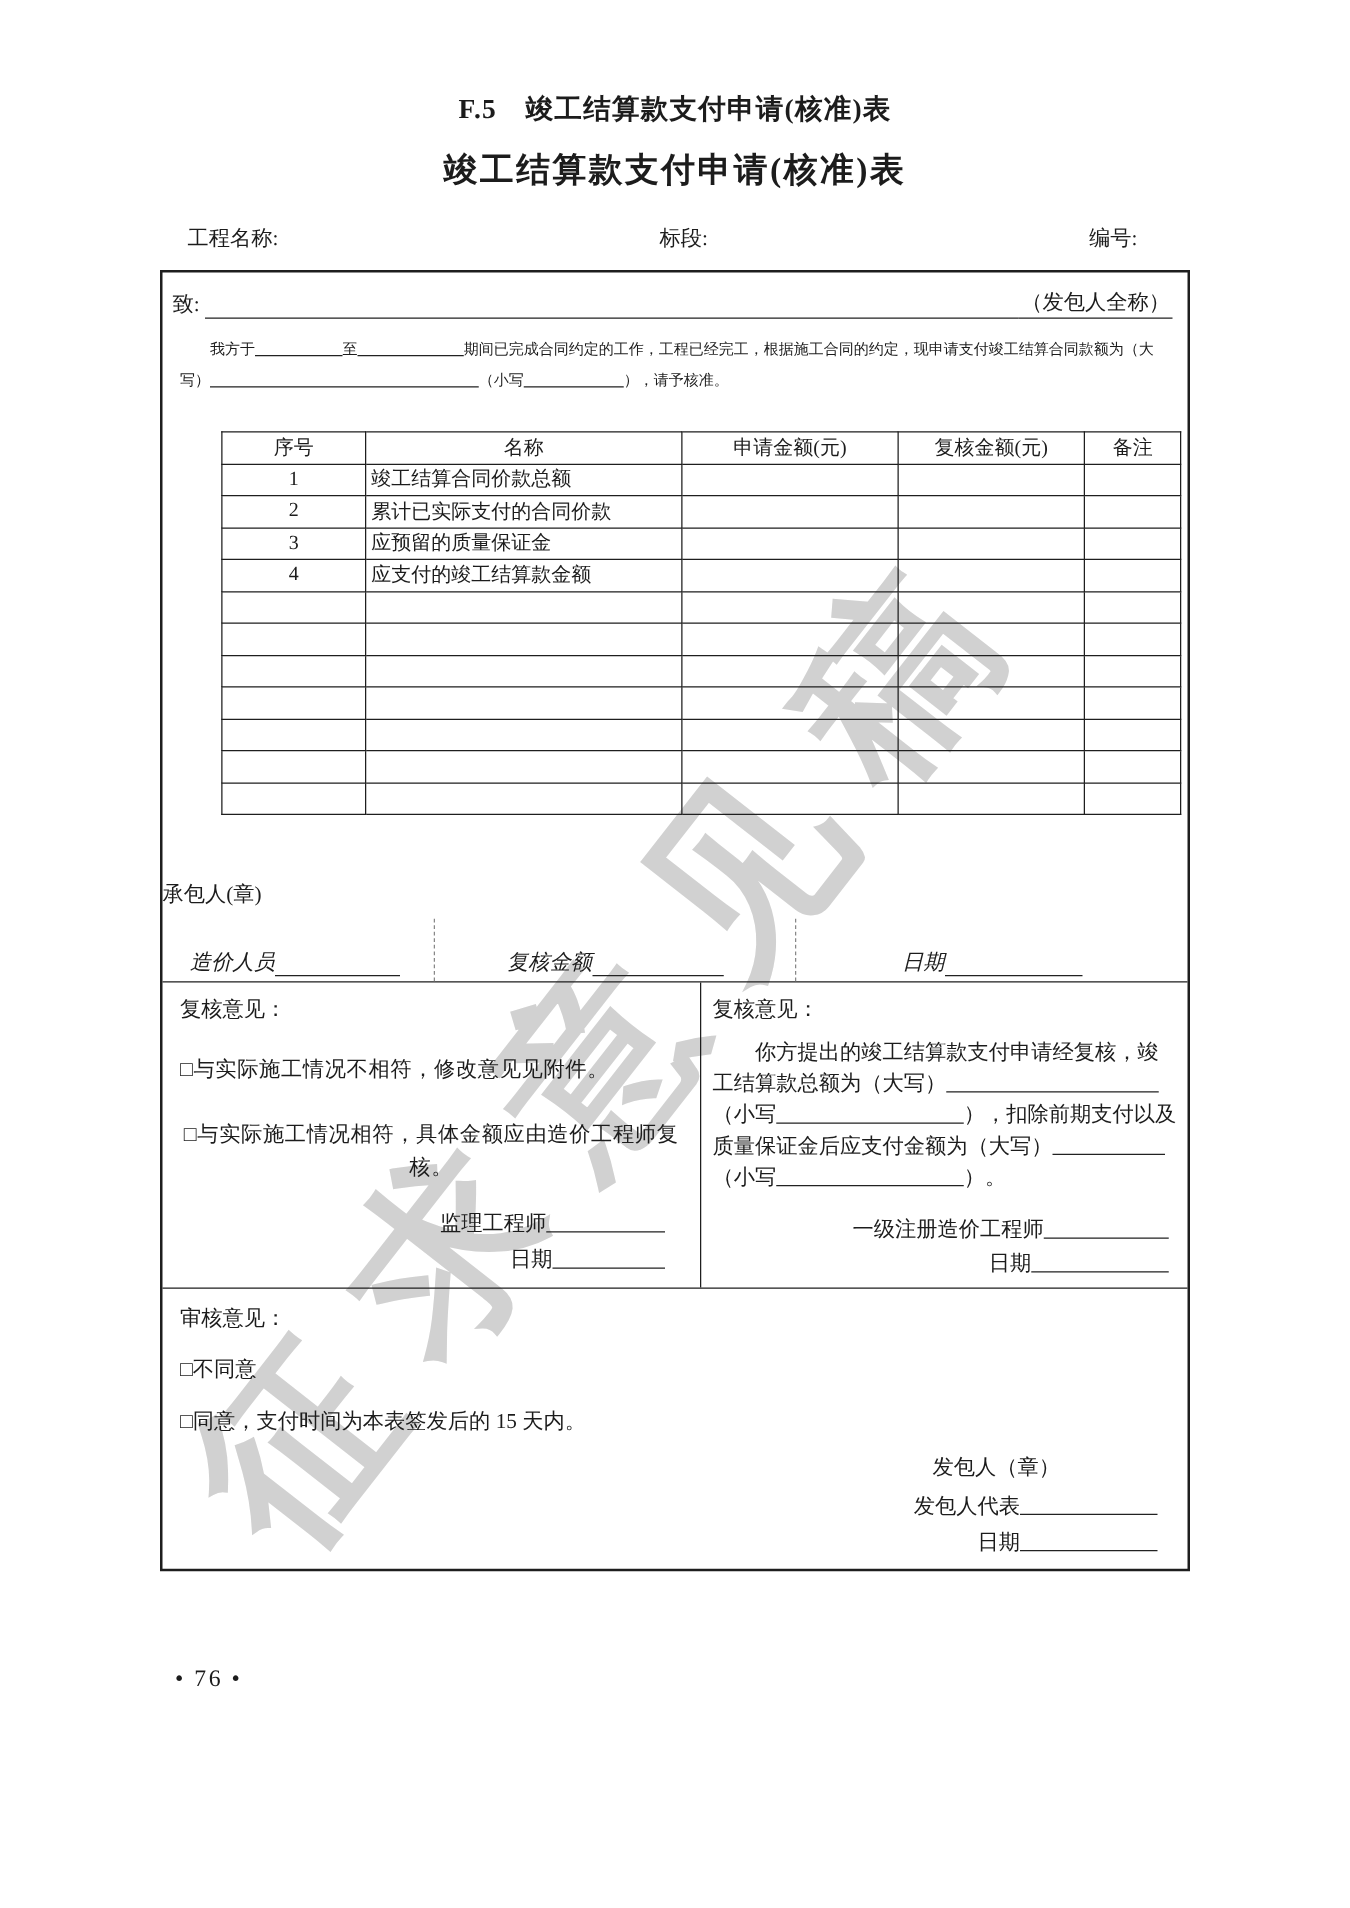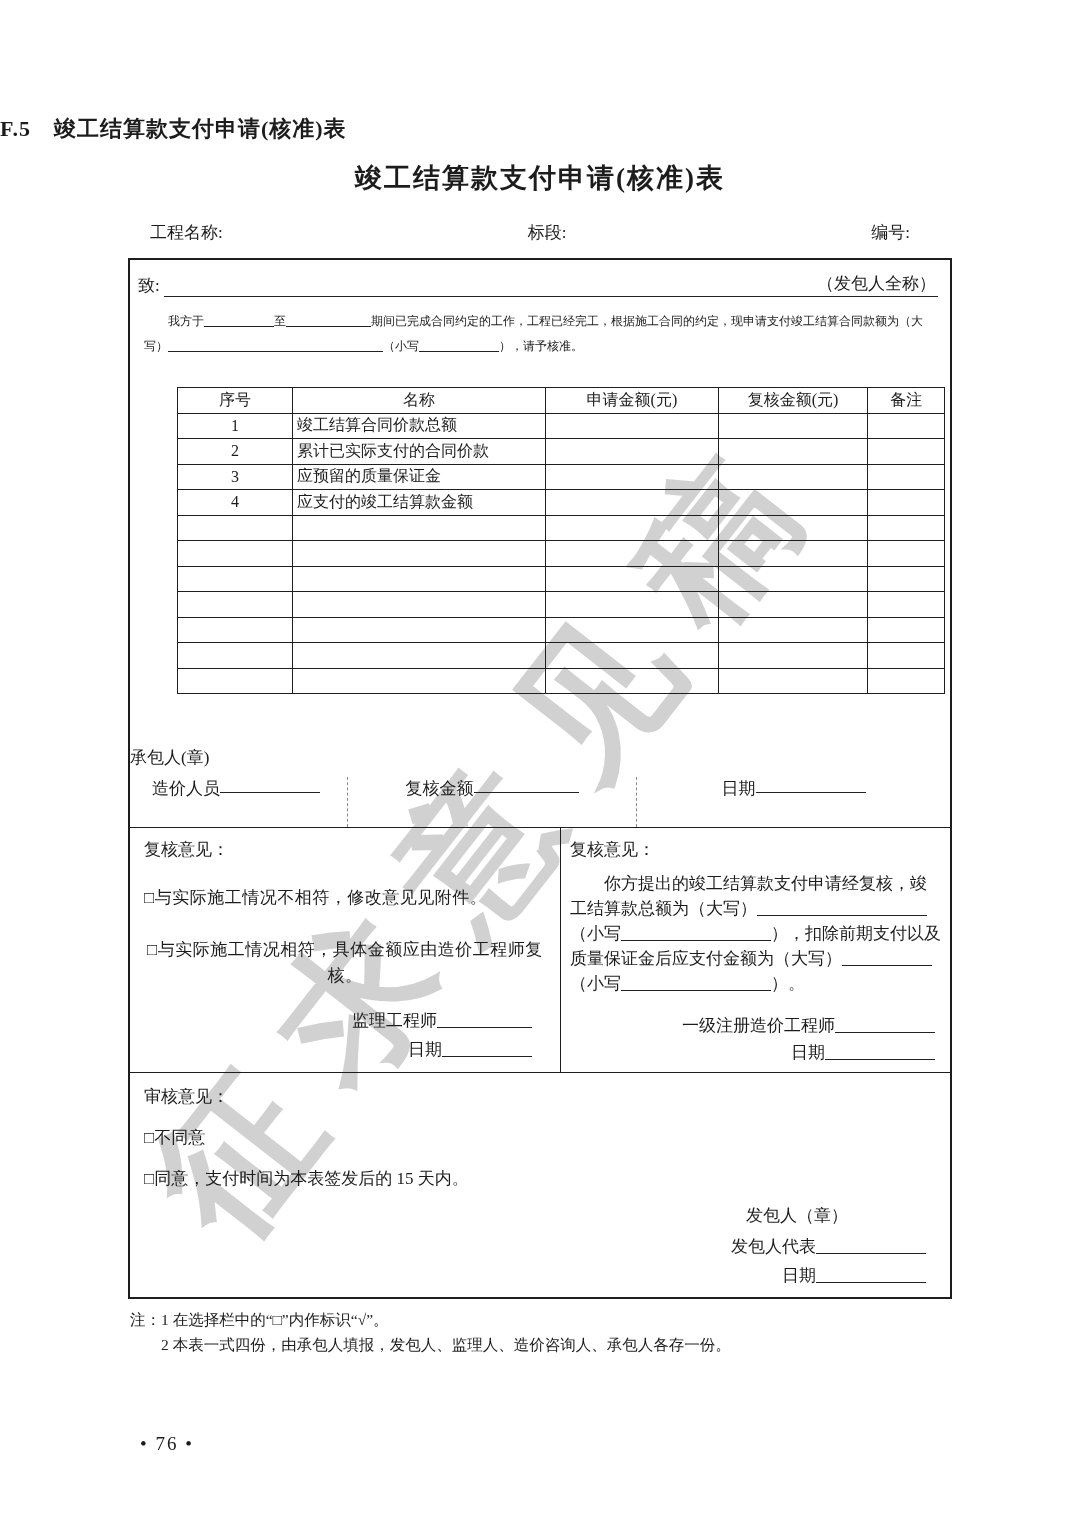--- a/index.html
+++ b/index.html
@@ -12,21 +12,21 @@
   .watermark {
     position:absolute; left:-70px; top:728px; width:1120px; height:210px;
     line-height:210px; text-align:center;
     font-size:152px; font-weight:700; letter-spacing:42px;
     color:#c9c9c9; opacity:.85;
     transform:rotate(-52deg); transform-origin:center;
     z-index:0; white-space:nowrap; pointer-events:none;
   }
   .content { position:relative; z-index:1; }
   
-  .section-label { padding-top:114px; font-size:22px; font-weight:700; letter-spacing:1px; }
+  .section-label { padding-top:72px; text-align:center; font-size:22px; font-weight:700; letter-spacing:1px; }
   .form-title { margin-top:16px; text-align:center; font-size:27px; font-weight:700; letter-spacing:2px; }
   
   .meta-row {
     display:flex; justify-content:space-between;
     margin:25px 128px 0 128px; padding:0 42px 0 22px;
     font-size:17px;
     align-items:flex-end;
   }
   
   .form-box { margin:14px 128px 0 128px; border:2px solid #1e1e1e; width:824px; }
@@ -37,21 +37,21 @@
   .intro { font-size:12px; line-height:25px; text-indent:2em; padding:12px 14px 0 14px; }
   
   table.amounts { border-collapse:collapse; width:768px; margin:28px 0 0 47px; font-size:16px; }
   table.amounts th, table.amounts td { border:1.5px solid #1e1e1e; height:25.5px; padding:0 4px; font-weight:400; }
   table.amounts th { text-align:center; }
   td.c-no { text-align:center; }
   td.c-name { text-align:left; padding-left:26px; }
   
   .seal-line { margin-top:52px; text-align:left; padding-right:112px; font-size:17px; }
   .sign-row { display:flex; align-items:flex-end; height:50px; margin-top:8px; font-size:17px; }
-  .sign-cell { padding-bottom:4px; height:100%; display:flex; align-items:flex-start; }
+  .sign-cell { padding-bottom:4px; height:100%; display:flex; align-items:flex-end;font-style:italic; }
   .sc1 { width:217px; padding-left:22px; }
   .sc2 { width:290px; justify-content:center; border-left:1px dashed #888; border-right:1px dashed #888; }
   .sc3 { flex:1; justify-content:center; }
   
   .sec-review { display:flex; border-top:1.5px solid #1e1e1e; }
   .rev-left { width:432px; padding:10px 14px 8px 14px; font-size:17px; }
   .rev-right { width:392px; border-left:1.5px solid #1e1e1e; padding:10px 9px 8px 9px; font-size:17px; }
   .rev-title { font-size:17px; }
   .opt { margin-top:24px; line-height:26px; letter-spacing:.5px; }
   .opt2 { margin-top:26px;text-align:center; }
@@ -254,20 +254,16 @@
         <div class="aud-seal">发包人（章）</div>
         <div class="aud-rep">
           <span>发包人代表</span><span class="bl w110"></span>
         </div>
         <div class="aud-date">
           <span>日期</span><span class="bl w110"></span>
         </div>
       </div>
     </div>
 
-    <div class="notes">
-      <div class="note-1">注：1 在选择栏中的“□”内作标识“√”。</div>
-      <div class="note-2">2 本表一式四份，由承包人填报，发包人、监理人、造价咨询人、承包人各存一份。</div>
-    </div>
 
     <div class="page-number">• 76 •</div>
   </div>
 </div>
 
 </body></html>

